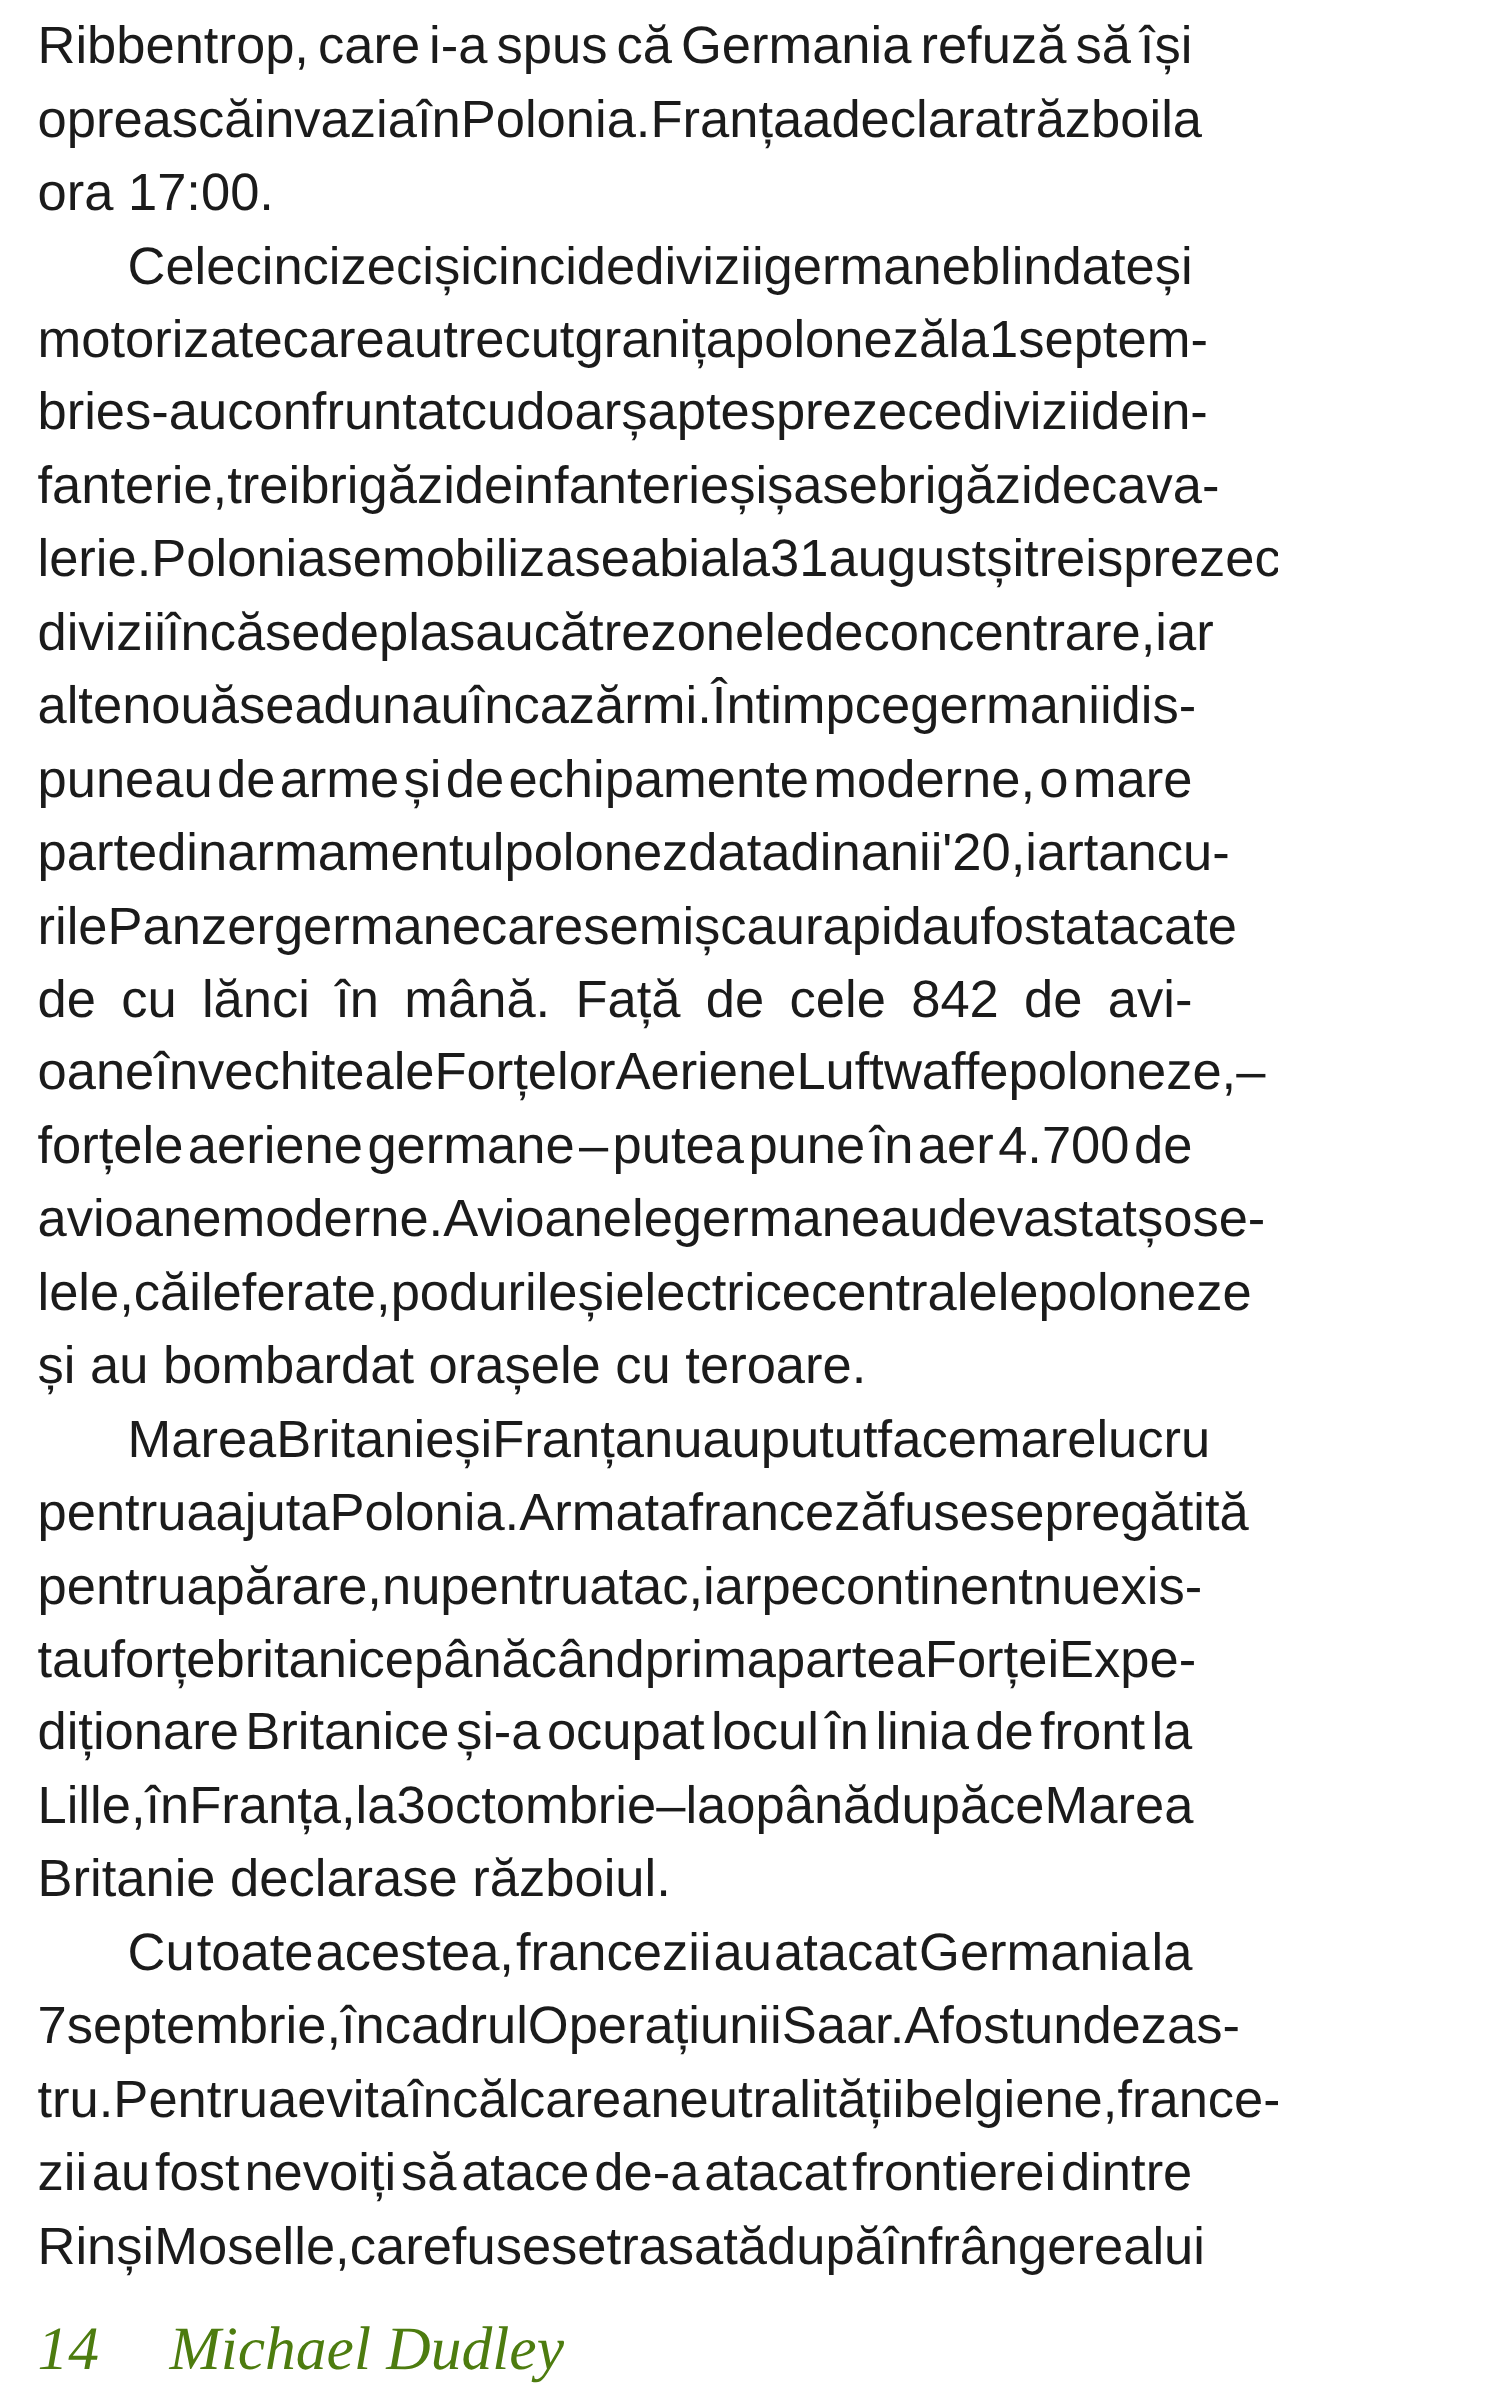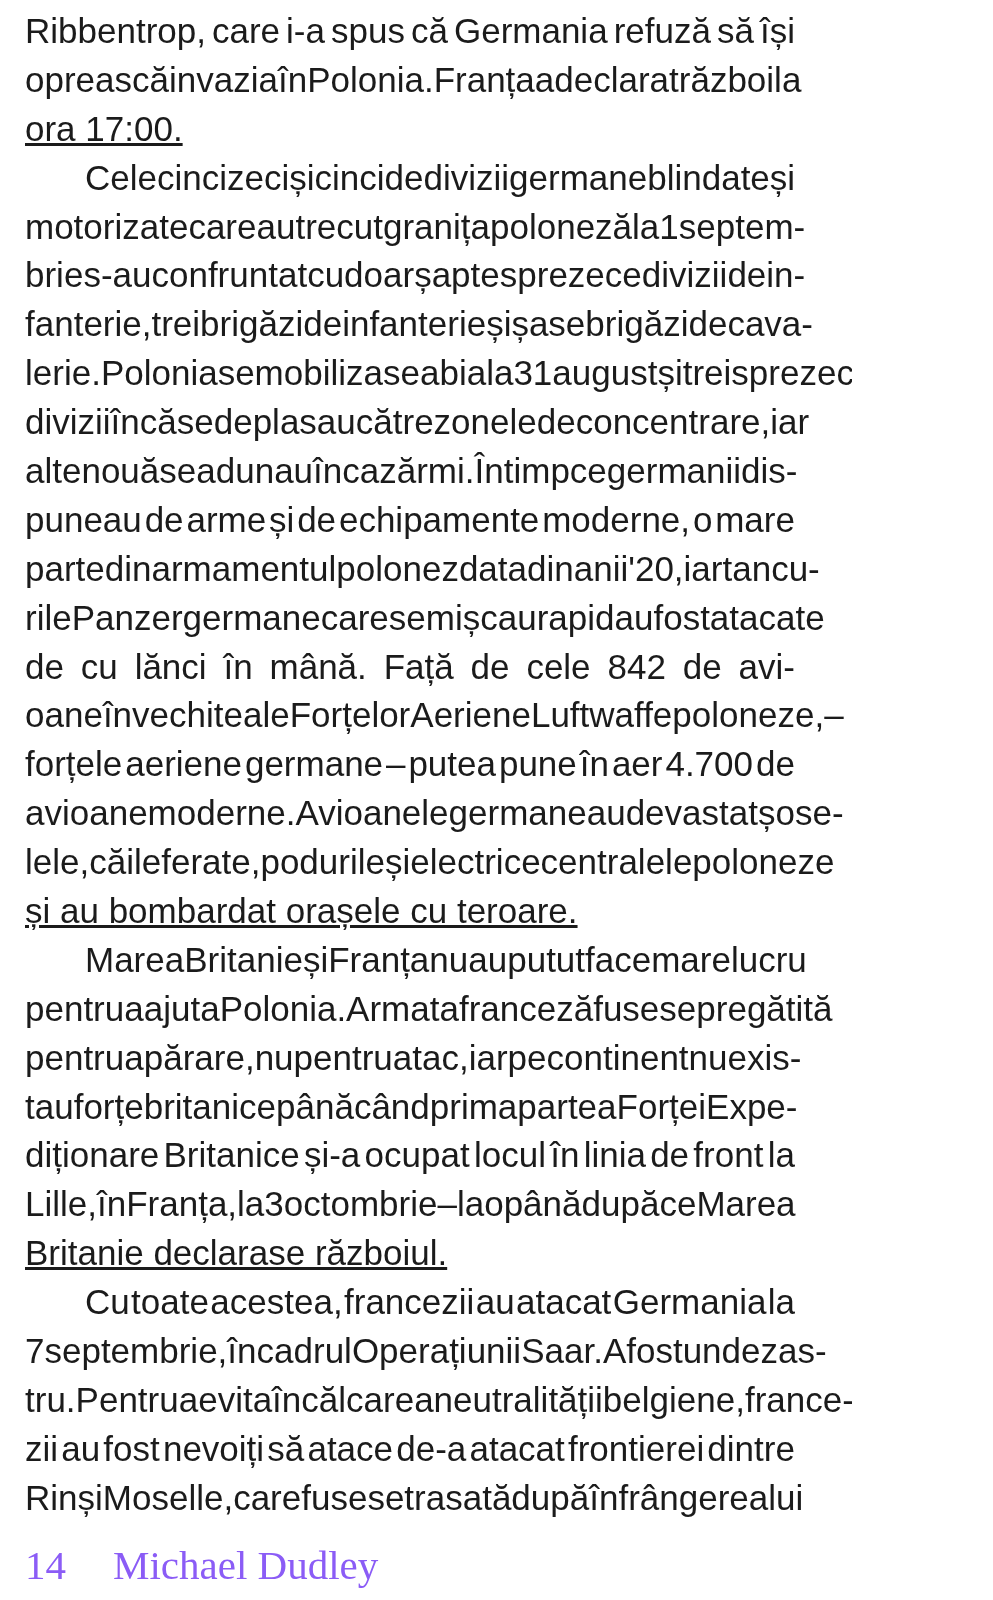--- a/index.html
+++ b/index.html
@@ -22,28 +22,28 @@
     align-items: baseline;
     height: 48.9px;
     line-height: 48.9px;
     white-space: nowrap;
     overflow: visible;
   }
   .line.indent { padding-left: 60px; }
   .line.plain {
     display: block;
     white-space: normal;
-    text-decoration: underline;
   }
   .footer {
     margin-top: 19px;
     font-family: "Liberation Serif", "DejaVu Serif", serif;
     font-size: 41px;
     line-height: 46px;
-    color: #8b5cf6;
+    color: #4d7c0f;
+    font-style: italic;
   }
   .footer .author { margin-left: 47px; }
 </style>
 </head>
 <body>
 
 <div class="page">
 
   <div class="para">
     <div class="line">

